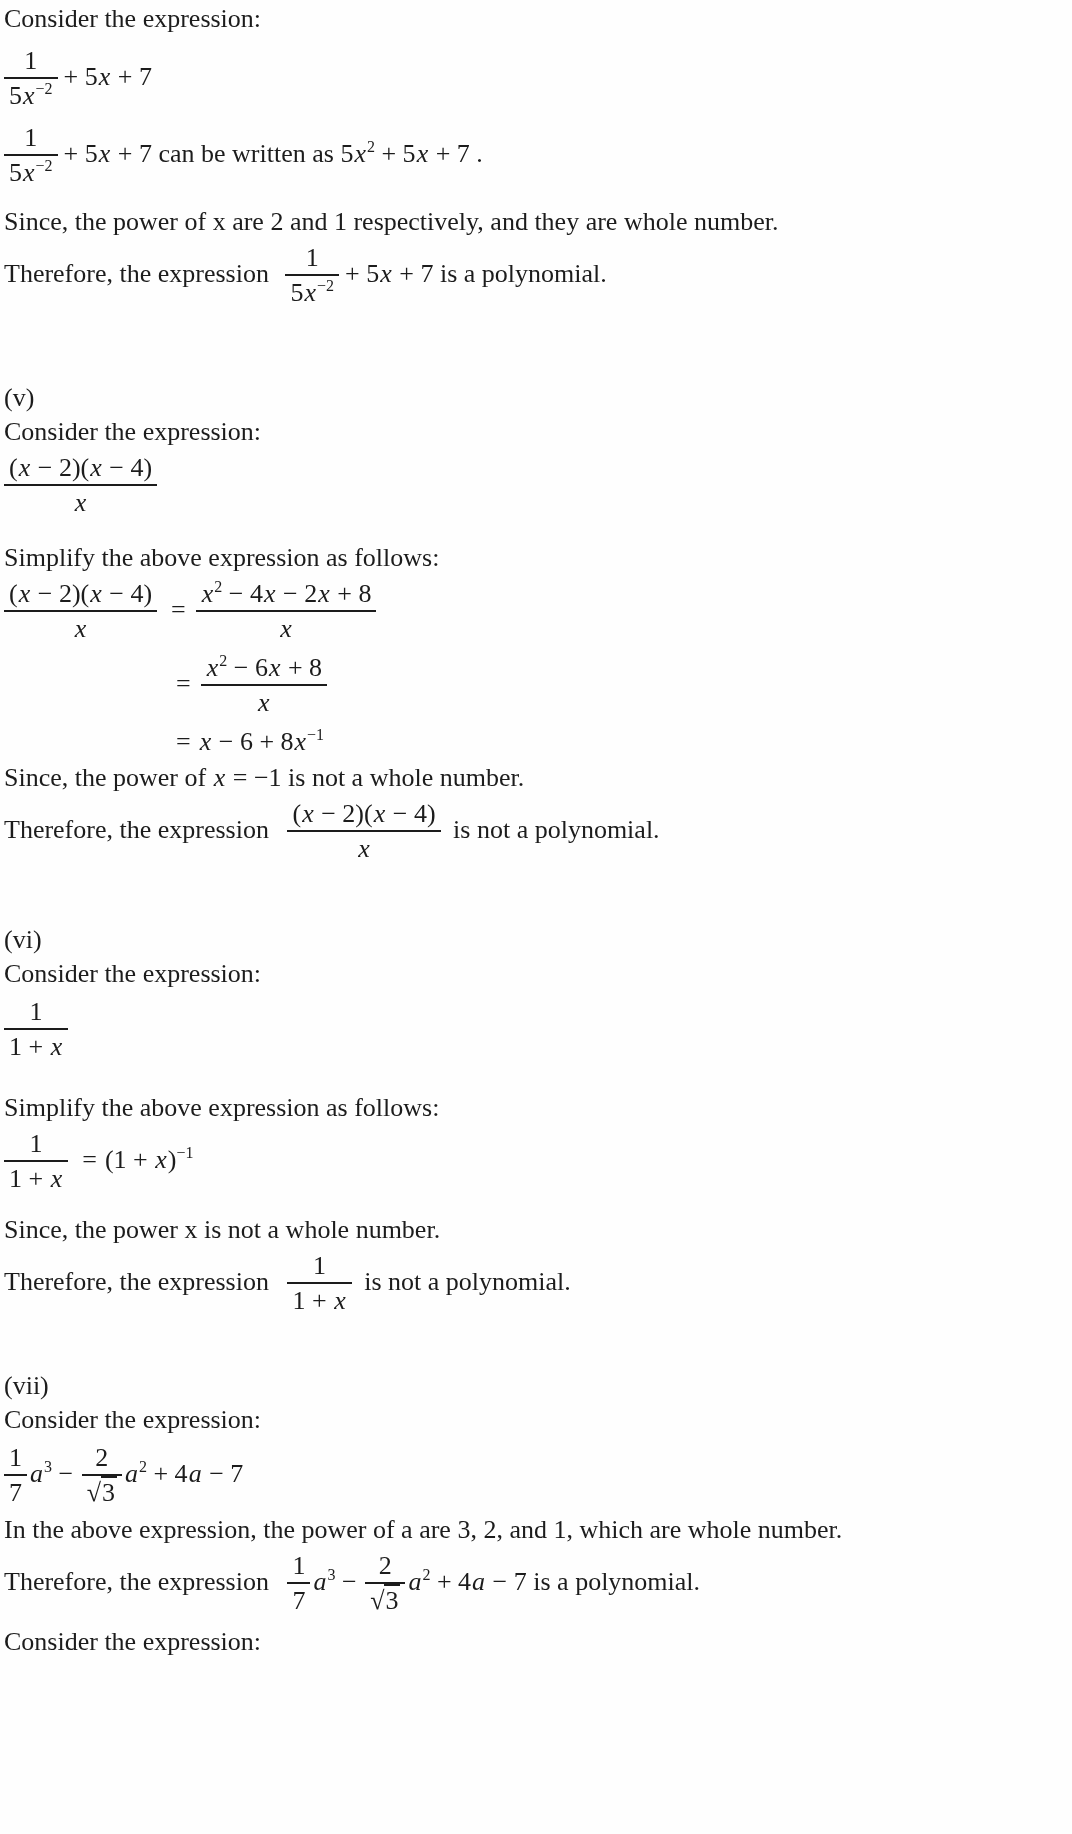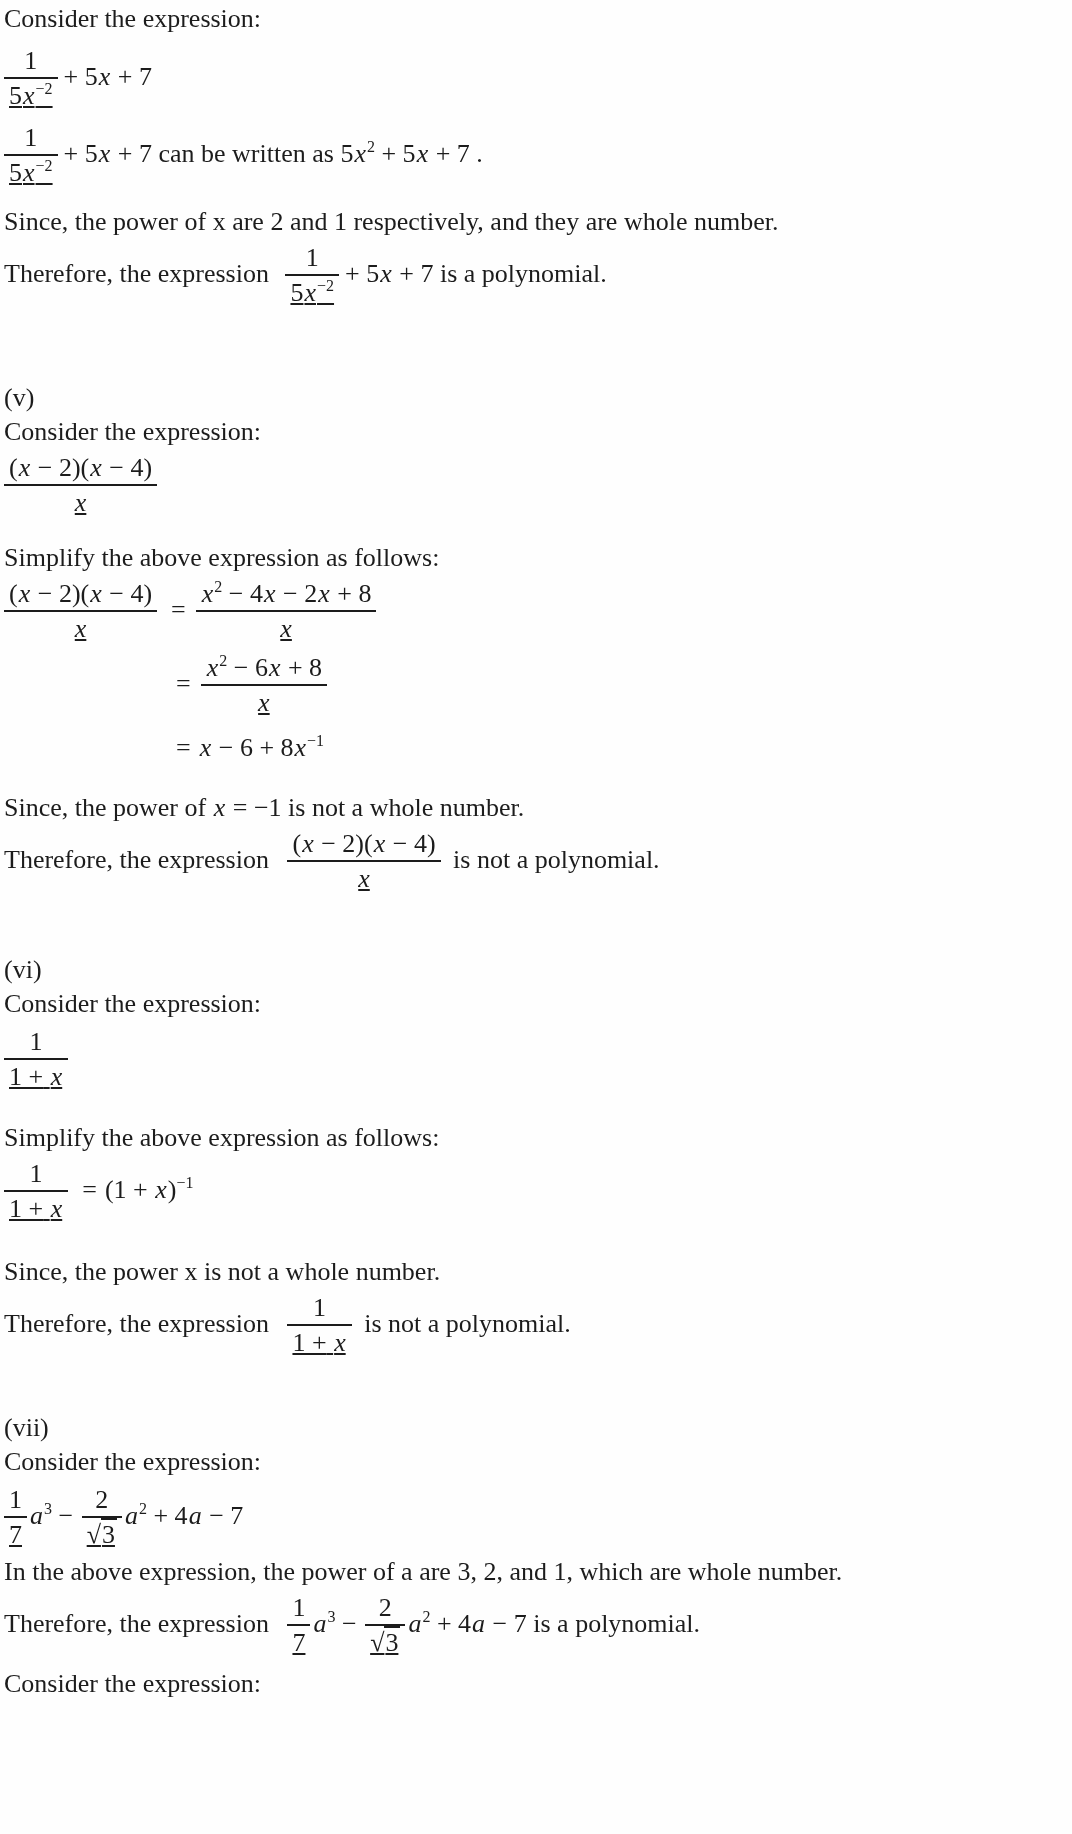--- a/index.html
+++ b/index.html
@@ -18,21 +18,21 @@
   .eqrow{margin:0;line-height:normal;}
   .eq-indent{margin-left:172px;}
   .frac{
     display:inline-block;
     vertical-align:middle;
     text-align:center;
     margin:4px 6px 4px 2px;
   }
   .flush > .frac:first-child{margin-left:0;}
   .fnum{display:block;line-height:30px;padding:0 5px 1px 5px;}
-  .fden{display:block;border-top:2px solid #1c1c1c;line-height:32px;padding:1px 5px 0 5px;text-decoration:underline;}
+  .fden{display:block;border-top:2px solid #1c1c1c;line-height:32px;padding:1px 5px 0 5px;}
   .v{font-style:italic;padding:0 1px;}
   sup{font-size:16px;line-height:0;letter-spacing:0;}
   .eqsign{margin:0 8px;}
   .rad{font-style:normal;}
   .radicand{border-top:2px solid #1c1c1c;padding:0 2px 0 1px;}
   .tight{margin-right:2px;}
 </style>
 </head>
 <body>
 
@@ -83,26 +83,26 @@
       <span>− 2</span><i class="v">x</i>
       <span>+ 8</span></span><span class="fden"><i class="v">x</i></span></span>
   </div>
 
   <div class="eqrow eq-indent">
     <span class="eqsign" style="margin-left:0">=</span><span class="frac"><span class="fnum"><i class="v">x</i><sup>2</sup>
       <span>− 6</span><i class="v">x</i>
       <span>+ 8</span></span><span class="fden"><i class="v">x</i></span></span>
   </div>
 
-  <div class="eqrow eq-indent" style="margin-top:6px;line-height:38px;">
+  <div class="eqrow eq-indent" style="margin-top:0;line-height:38px;">
     <span class="eqsign" style="margin-left:0">=</span><i class="v">x</i>
     <span>− 6 + 8</span><i class="v">x</i><sup>−1</sup>
   </div>
 
-  <p class="t" style="margin-top:24px">
+  <p class="t" style="margin-top:0">
     <span>Since, the power of</span>
     <i class="v">x</i>
     <span>= −1</span>
     <span>is not a whole number.</span>
   </p>
 
   <div class="mline">
     <span>Therefore, the expression</span>
     <span class="frac" style="margin-left:12px"><span class="fnum"><span>(</span><i class="v">x</i>
       <span>− 2</span><span>)(</span><i class="v">x</i>
@@ -119,21 +119,21 @@
   </div>
 
   <p class="t" style="margin-top:24px">Simplify the above expression as follows:</p>
 
   <div class="eqrow flush">
     <span class="frac"><span class="fnum">1</span><span class="fden"><span>1 +</span>
       <i class="v">x</i></span></span><span class="eqsign">=</span><span>(</span><span>1 +</span>
     <i class="v">x</i><span>)</span><sup>−1</sup>
   </div>
 
-  <p class="t" style="margin-top:26px">Since, the power x is not a whole number.</p>
+  <p class="t" style="margin-top:14px">Since, the power x is not a whole number.</p>
 
   <div class="mline">
     <span>Therefore, the expression</span>
     <span class="frac" style="margin-left:12px"><span class="fnum">1</span><span class="fden"><span>1 +</span>
       <i class="v">x</i></span></span>
     <span>is not a polynomial.</span>
   </div>
 
   <p class="t" style="margin-top:48px">(vii)</p>
   <p class="t">Consider the expression:</p>

